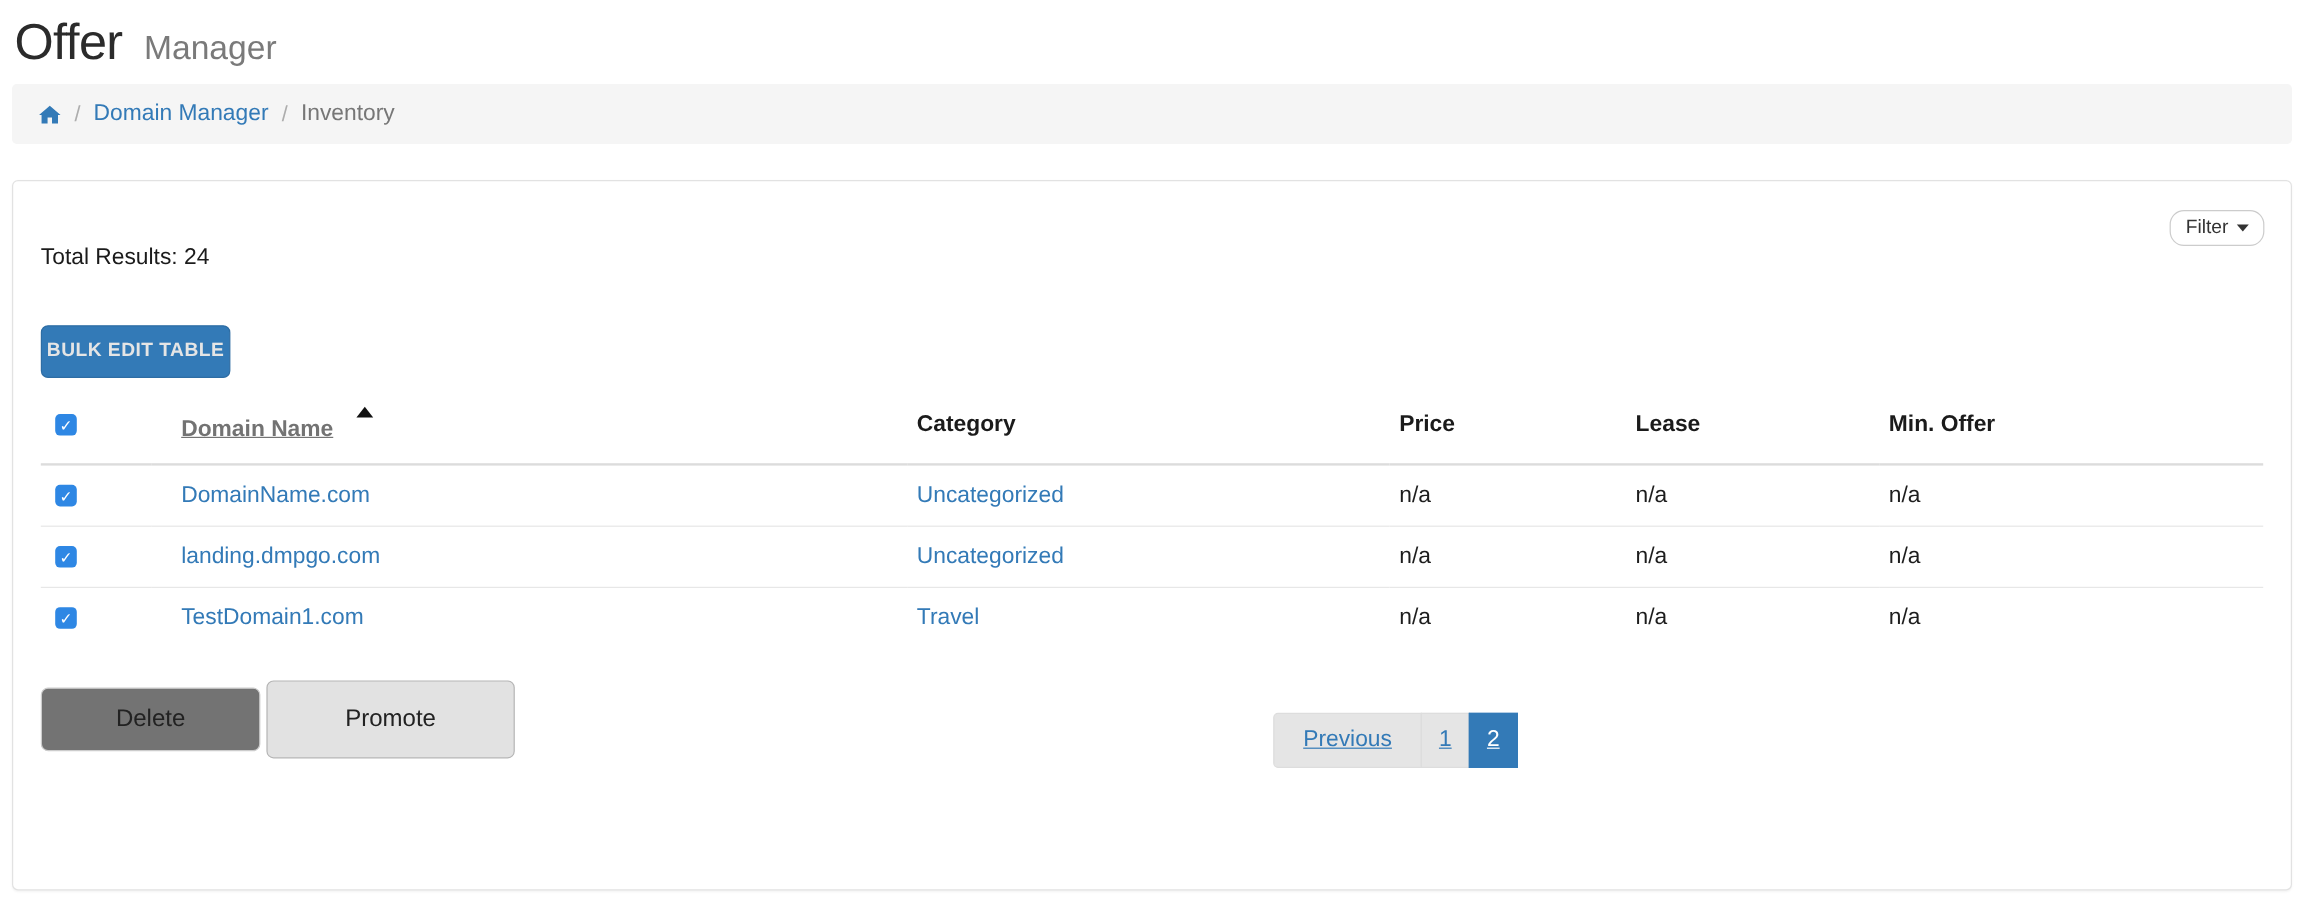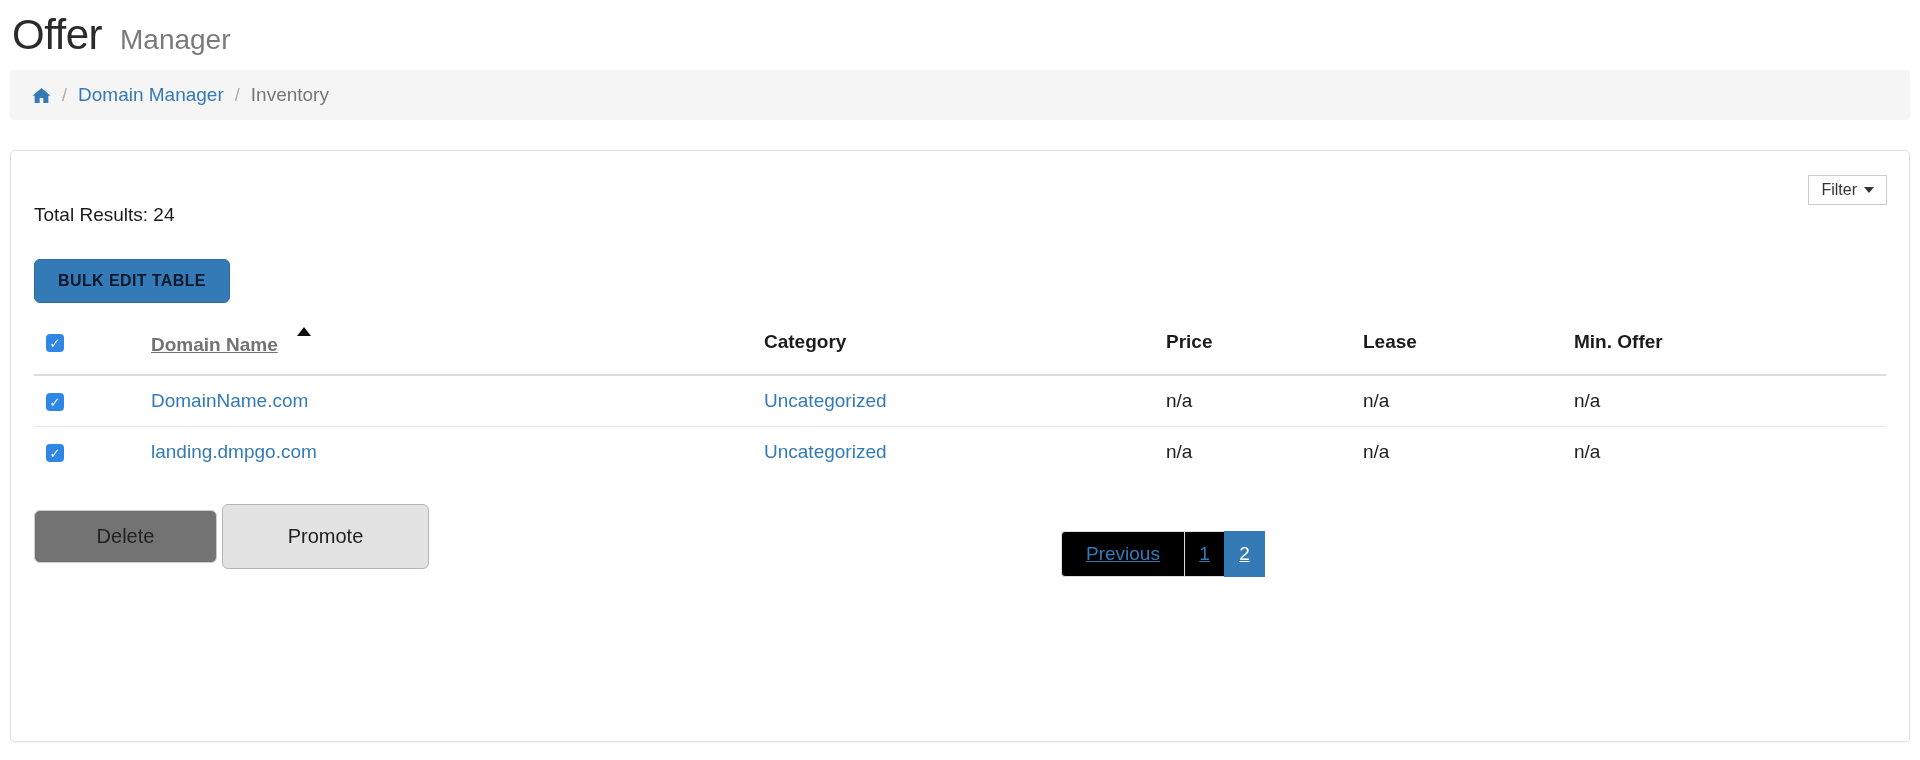--- a/index.html
+++ b/index.html
@@ -37,38 +37,38 @@
     border-radius: 5px;
     box-shadow: 0 1px 2px rgba(0,0,0,.05);
     position: relative;
     height: 592px;
     padding: 24px 23px 0;
   }
 
   .filter-btn {
     position: absolute; top: 24px; right: 22px;
     height: 30px; padding: 0 12px;
-    background: #fff; border: 1px solid #ccc; border-radius: 0;
+    background: #fff; border: 1px solid #ccc; border-radius: 12px;
     font-size: 16px; color: #333;
     display: inline-flex; align-items: center;
     font-family: inherit; cursor: pointer;
   }
   .caret-down {
     display: inline-block; width: 0; height: 0; margin-left: 7px;
     border-left: 5px solid transparent; border-right: 5px solid transparent;
     border-top: 6px solid #333;
   }
 
   .total-results { margin-top: 29px; font-size: 19px; color: #1b1b1b; line-height: 22px; }
 
   .bulk-btn {
-    margin-top: 33px;
-    height: 44px; padding: 0 23px;
+    margin-top: 45px;
+    height: 44px; padding: 0 4px;
     background: #337ab7; border: 1px solid #2e6da4; border-radius: 6px;
-    color: #0f172a; font-size: 16px; font-weight: 600; letter-spacing: .4px;
+    color: #e5e5e5; font-size: 16px; font-weight: 600; letter-spacing: .4px;
     font-family: inherit; cursor: pointer; display: block;
   }
 
   
   table.inventory {
     margin-top: 6px; width: 100%;
     border-collapse: collapse; table-layout: fixed;
     font-size: 19px;
   }
   th {
@@ -111,21 +111,21 @@
   }
   .promote-btn {
     width: 207px; height: 65px; margin-left: 5px;
     background: #e2e2e2; border: 1px solid #b5b5b5; border-radius: 6px;
     font-size: 20px; color: #222; font-family: inherit; cursor: pointer;
   }
   .pagination { position: absolute; left: 1027px; top: 27px; display: flex; }
   .page-btn {
     height: 46px; margin-left: -1px;
     display: flex; align-items: center; justify-content: center;
-    background: #000000; border: 1px solid #ddd;
+    background: #e5e5e5; border: 1px solid #ddd;
     color: #337ab7; font-size: 19px; cursor: pointer;
   }
   .page-btn.prev { padding: 0 24px; border-radius: 4px 0 0 4px; margin-left: 0; }
   .page-btn.num { width: 41px; }
   .page-btn.active { background: #337ab7; border-color: #337ab7; color: #fff; }
 </style>
 </head>
 <body>
 
 <div class="page">
@@ -209,20 +209,34 @@
         </td>
         <td>
           <a href="#">Uncategorized</a>
         </td>
         <td>n/a</td>
         <td>n/a</td>
         <td>n/a</td>
       </tr>
 
 
+      <tr>
+        <td class="col-check">
+          <span class="checkbox" style="visibility: visible;"></span>
+        </td>
+        <td class="col-domain">
+          <a href="#">TestDomain1.com</a>
+        </td>
+        <td>
+          <a href="#">Travel</a>
+        </td>
+        <td>n/a</td>
+        <td>n/a</td>
+        <td>n/a</td>
+      </tr>
     </tbody>
     </table>
 
     <div class="actions-row">
       <div class="action-buttons">
         <button class="delete-btn">Delete</button>
         <button class="promote-btn">Promote</button>
       </div>
       <div class="pagination">
         <a href="#" class="page-btn prev">Previous</a>

